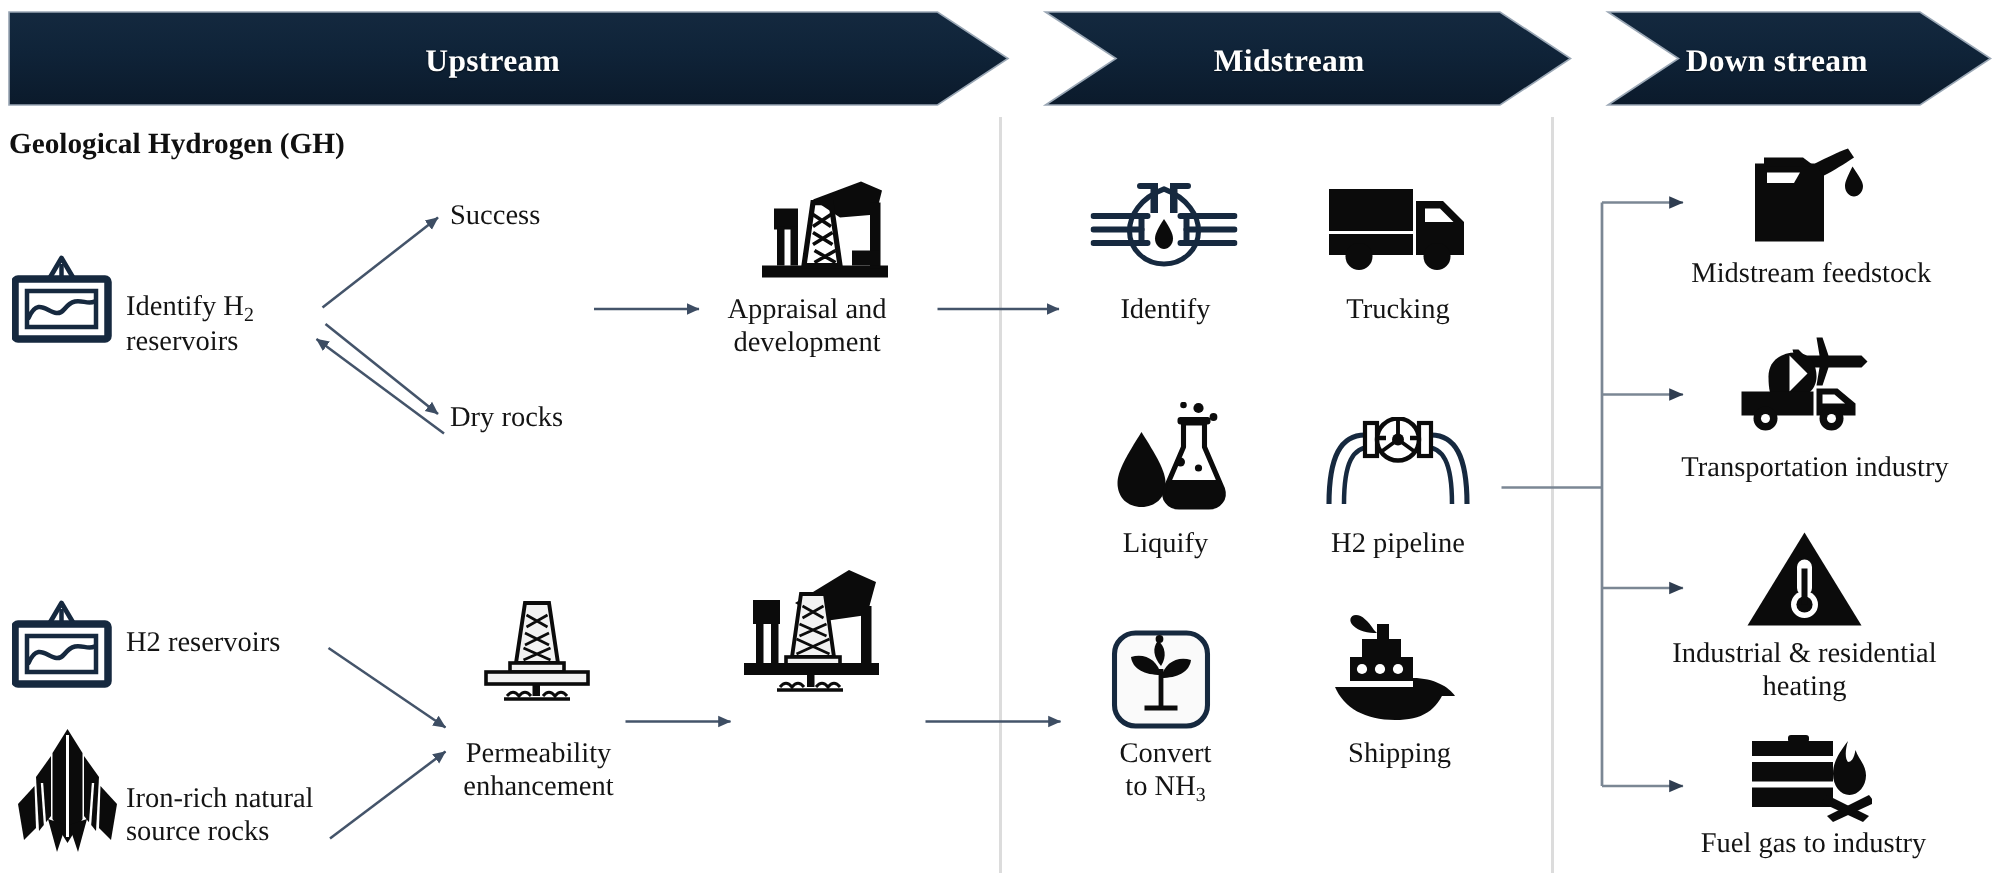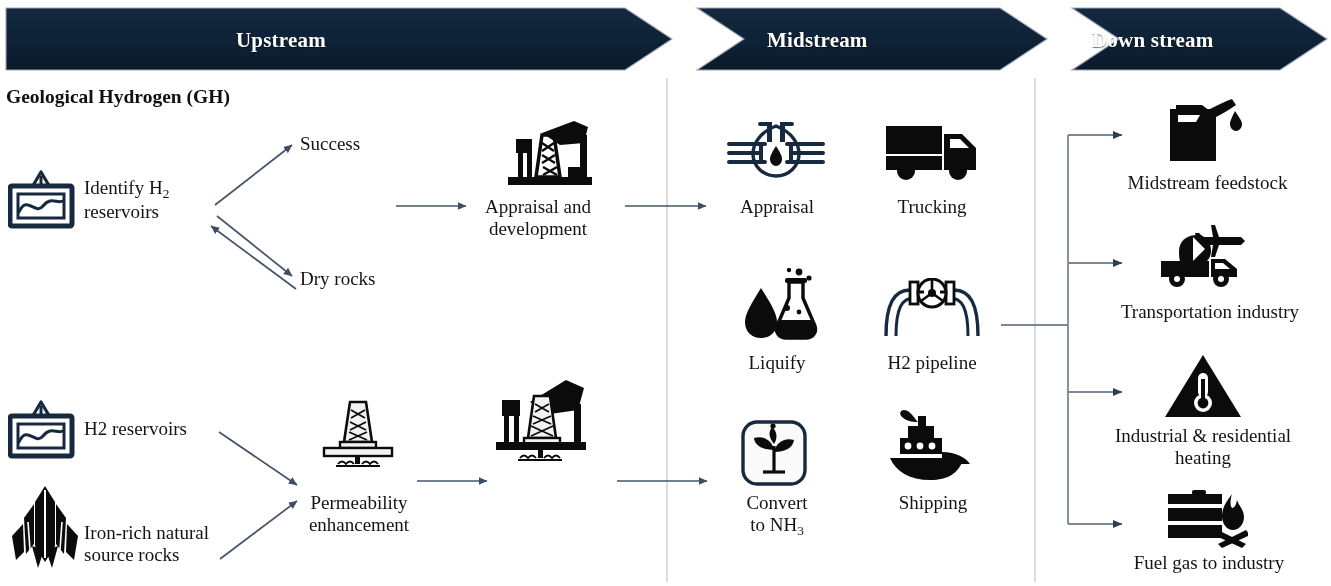--- a/index.html
+++ b/index.html
@@ -16,21 +16,21 @@
   .stage { position: absolute; left:0; top:0; width:1331px; height:586px; }
   svg.layer { position:absolute; left:0; top:0; width:1331px; height:586px; overflow:visible; }
 
   
   .hdr-label {
     position: absolute;
     color: #ffffff;
     font-weight: bold;
     font-size: 21px;
     letter-spacing: .2px;
-    text-align: left;
+    text-align: center;
     white-space: nowrap;
     text-shadow: 0 1px 1px rgba(0,0,0,.55);
   }
 
   
   .sec-title {
     position: absolute;
     font-weight: bold;
     font-size: 19.5px;
     white-space: nowrap;
@@ -115,21 +115,21 @@
 
   <div class="icon-wrap" style="left:8px; top:168px;">
     <svg width="72" height="62" viewBox="0 0 72 62">
       <path d="M33 4 L46 26 L20 26 Z" fill="#ffffff" stroke="#16293f" stroke-width="3.2" stroke-linejoin="round"></path>
       <line x1="33" y1="8" x2="33" y2="40" stroke="#16293f" stroke-width="3"></line>
       <rect x="2" y="18" width="62" height="40" rx="2" fill="#ffffff" stroke="#16293f" stroke-width="5"></rect>
       <rect x="10" y="26" width="46" height="24" fill="#ffffff" stroke="#16293f" stroke-width="3"></rect>
       <path d="M11 44 C19 26, 27 48, 35 38 C43 28, 49 36, 55 33" fill="none" stroke="#16293f" stroke-width="3" stroke-linecap="round"></path>
     </svg>
   </div>
-  <div class="node-label left" style="left:84px; top:177px; width:130px;">
+  <div class="node-label left" style="left:84px; top:194px; width:130px;">
     <span>Identify H</span><sub>2</sub><br>
     <span>reservoirs</span>
   </div>
 
   <div class="node-label" style="left:300px; top:133px;">Success</div>
   <div class="node-label" style="left:300px; top:268px;">Dry rocks</div>
 
   <div class="icon-wrap" style="left:502px; top:113px;">
     <svg width="96" height="76" viewBox="0 0 96 76">
       <rect x="6" y="64" width="84" height="8" fill="#0b0b0b"></rect>
@@ -223,21 +223,21 @@
       <rect x="40" y="2" width="5" height="20" fill="#16293f"></rect>
       <rect x="53" y="2" width="5" height="20" fill="#16293f"></rect>
       <path d="M40 4 L33 4 M58 4 L65 4" stroke="#16293f" stroke-width="4" stroke-linecap="round"></path>
       <path d="M2 24 L38 24 M2 33 L34 33 M2 42 L38 42" stroke="#16293f" stroke-width="4" stroke-linecap="round"></path>
       <path d="M60 24 L96 24 M64 33 L96 33 M60 42 L96 42" stroke="#16293f" stroke-width="4" stroke-linecap="round"></path>
       <rect x="32" y="26" width="4" height="15" fill="#16293f"></rect>
       <rect x="62" y="26" width="4" height="15" fill="#16293f"></rect>
       <path d="M49 26 C45 32, 43 36, 43 39 C43 43, 46 46, 49 46 C52 46, 55 43, 55 39 C55 36, 53 32, 49 26 Z" fill="#0b0b0b"></path>
     </svg>
   </div>
-  <div class="node-label" style="left:700px; top:196px; width:154px;">Appraisal</div>
+  <div class="node-label" style="left:700px; top:196px; width:154px;">Identify</div>
 
   <div class="icon-wrap" style="left:884px; top:122px;">
     <svg width="96" height="62" viewBox="0 0 96 62">
       <rect x="2" y="4" width="56" height="28" fill="#0b0b0b"></rect>
       <rect x="2" y="34" width="56" height="14" fill="#0b0b0b"></rect>
       <path d="M60 12 L78 12 L92 26 L92 48 L60 48 Z" fill="#0b0b0b"></path>
       <path d="M66 17 L76 17 L85 26 L66 26 Z" fill="#ffffff"></path>
       <circle cx="22" cy="49" r="9" fill="#0b0b0b"></circle>
       <circle cx="74" cy="49" r="9" fill="#0b0b0b"></circle>
     </svg>

